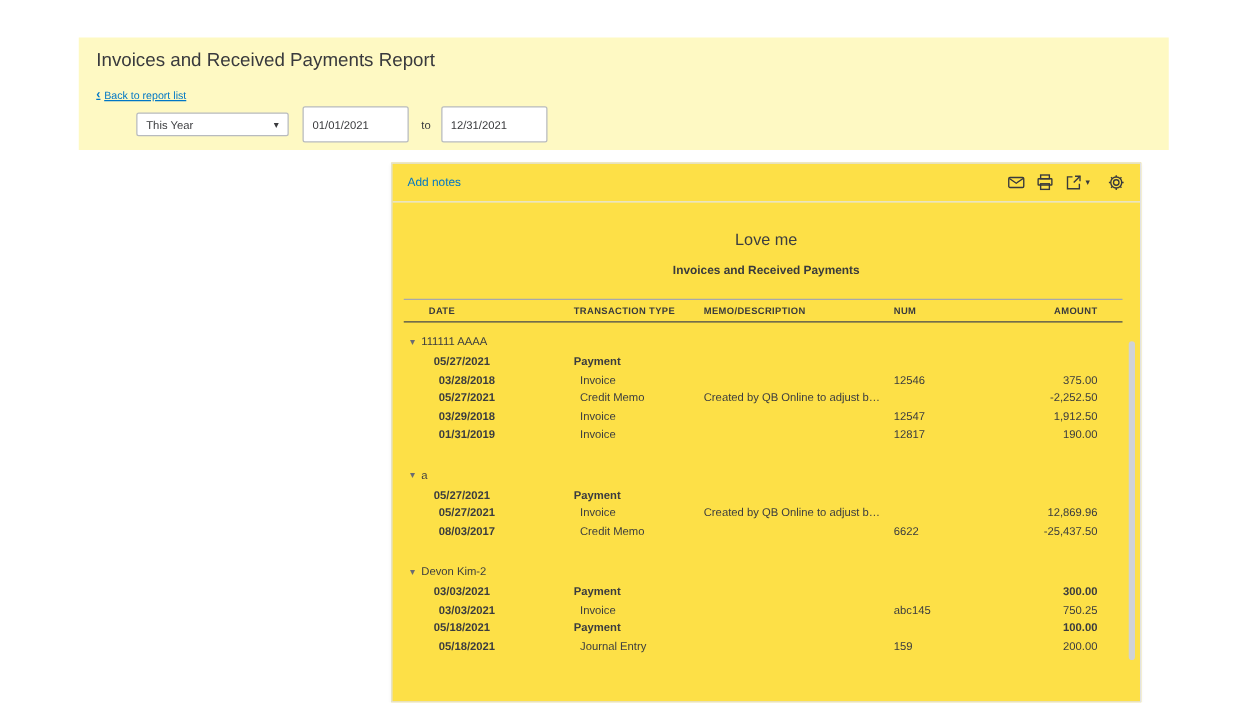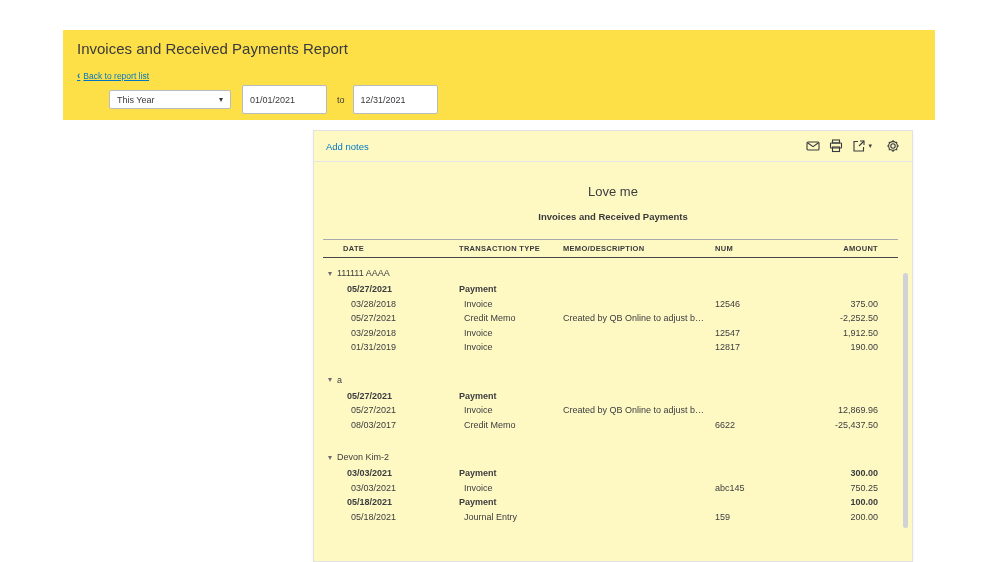--- a/index.html
+++ b/index.html
@@ -10,21 +10,21 @@
     color: #393a3d;
     position: relative;
     overflow: hidden;
   }
 
   
   .header-band {
     position: absolute;
     left: 63px; top: 30px;
     width: 872px; height: 90px;
-    background: #fde047;
+    background: #fef9c3;
     padding: 10px 0 0 14px;
   }
   .page-title {
     font-size: 15px;
     font-weight: 400;
     color: #393a3d;
     margin-bottom: 8px;
   }
   .back-row { margin-bottom: 2px; }
   .back-link {
@@ -66,21 +66,21 @@
     color: #393a3d;
     padding: 0 7px;
   }
   .to-label { font-size: 9px; margin: 0 8px 0 10px; color: #393a3d; }
 
   
   .card {
     position: absolute;
     left: 313px; top: 130px;
     width: 600px; height: 432px;
-    background: #fef9c3;
+    background: #fde047;
     border: 1px solid #e0e2e5;
     box-shadow: 0 1px 3px rgba(0,0,0,0.06);
     overflow: hidden;
   }
   .card-toolbar {
     height: 31px;
     display: flex; align-items: center; justify-content: space-between;
     padding: 0 12px;
     border-bottom: 1px solid #e3e5e8;
   }
@@ -115,21 +115,21 @@
   .c-date { padding-left: 8px; margin-left: 12px; }
   .c-type { padding-left: 8px; }
   .c-memo { padding-right: 8px; text-overflow: ellipsis; }
   .c-num  { padding-left: 2px; }
   .c-amount { text-align: right; padding-right: 20px; }
 
   .tbody { font-size: 9px; color: #3b3c3f; }
   .body-row { line-height: 14.5px; cursor: pointer; }
   .bold-row { font-weight: bold; }
   .bold-row .c-date { padding-left: 12px; }
-  .child-row .c-date { padding-left: 16px; }
+  .child-row .c-date { padding-left: 16px; font-weight: bold; }
   .child-row .c-type { padding-left: 13px; }
   .group-row {
     display: flex; align-items: center; gap: 5px;
     padding-left: 5px;
     margin: 10px 0 4px;
     font-size: 9px;
     cursor: pointer;
   }
   .group-row .caret { font-size: 8px; color: #6b6c72; }
   .group-spacer { height: 10px; }

